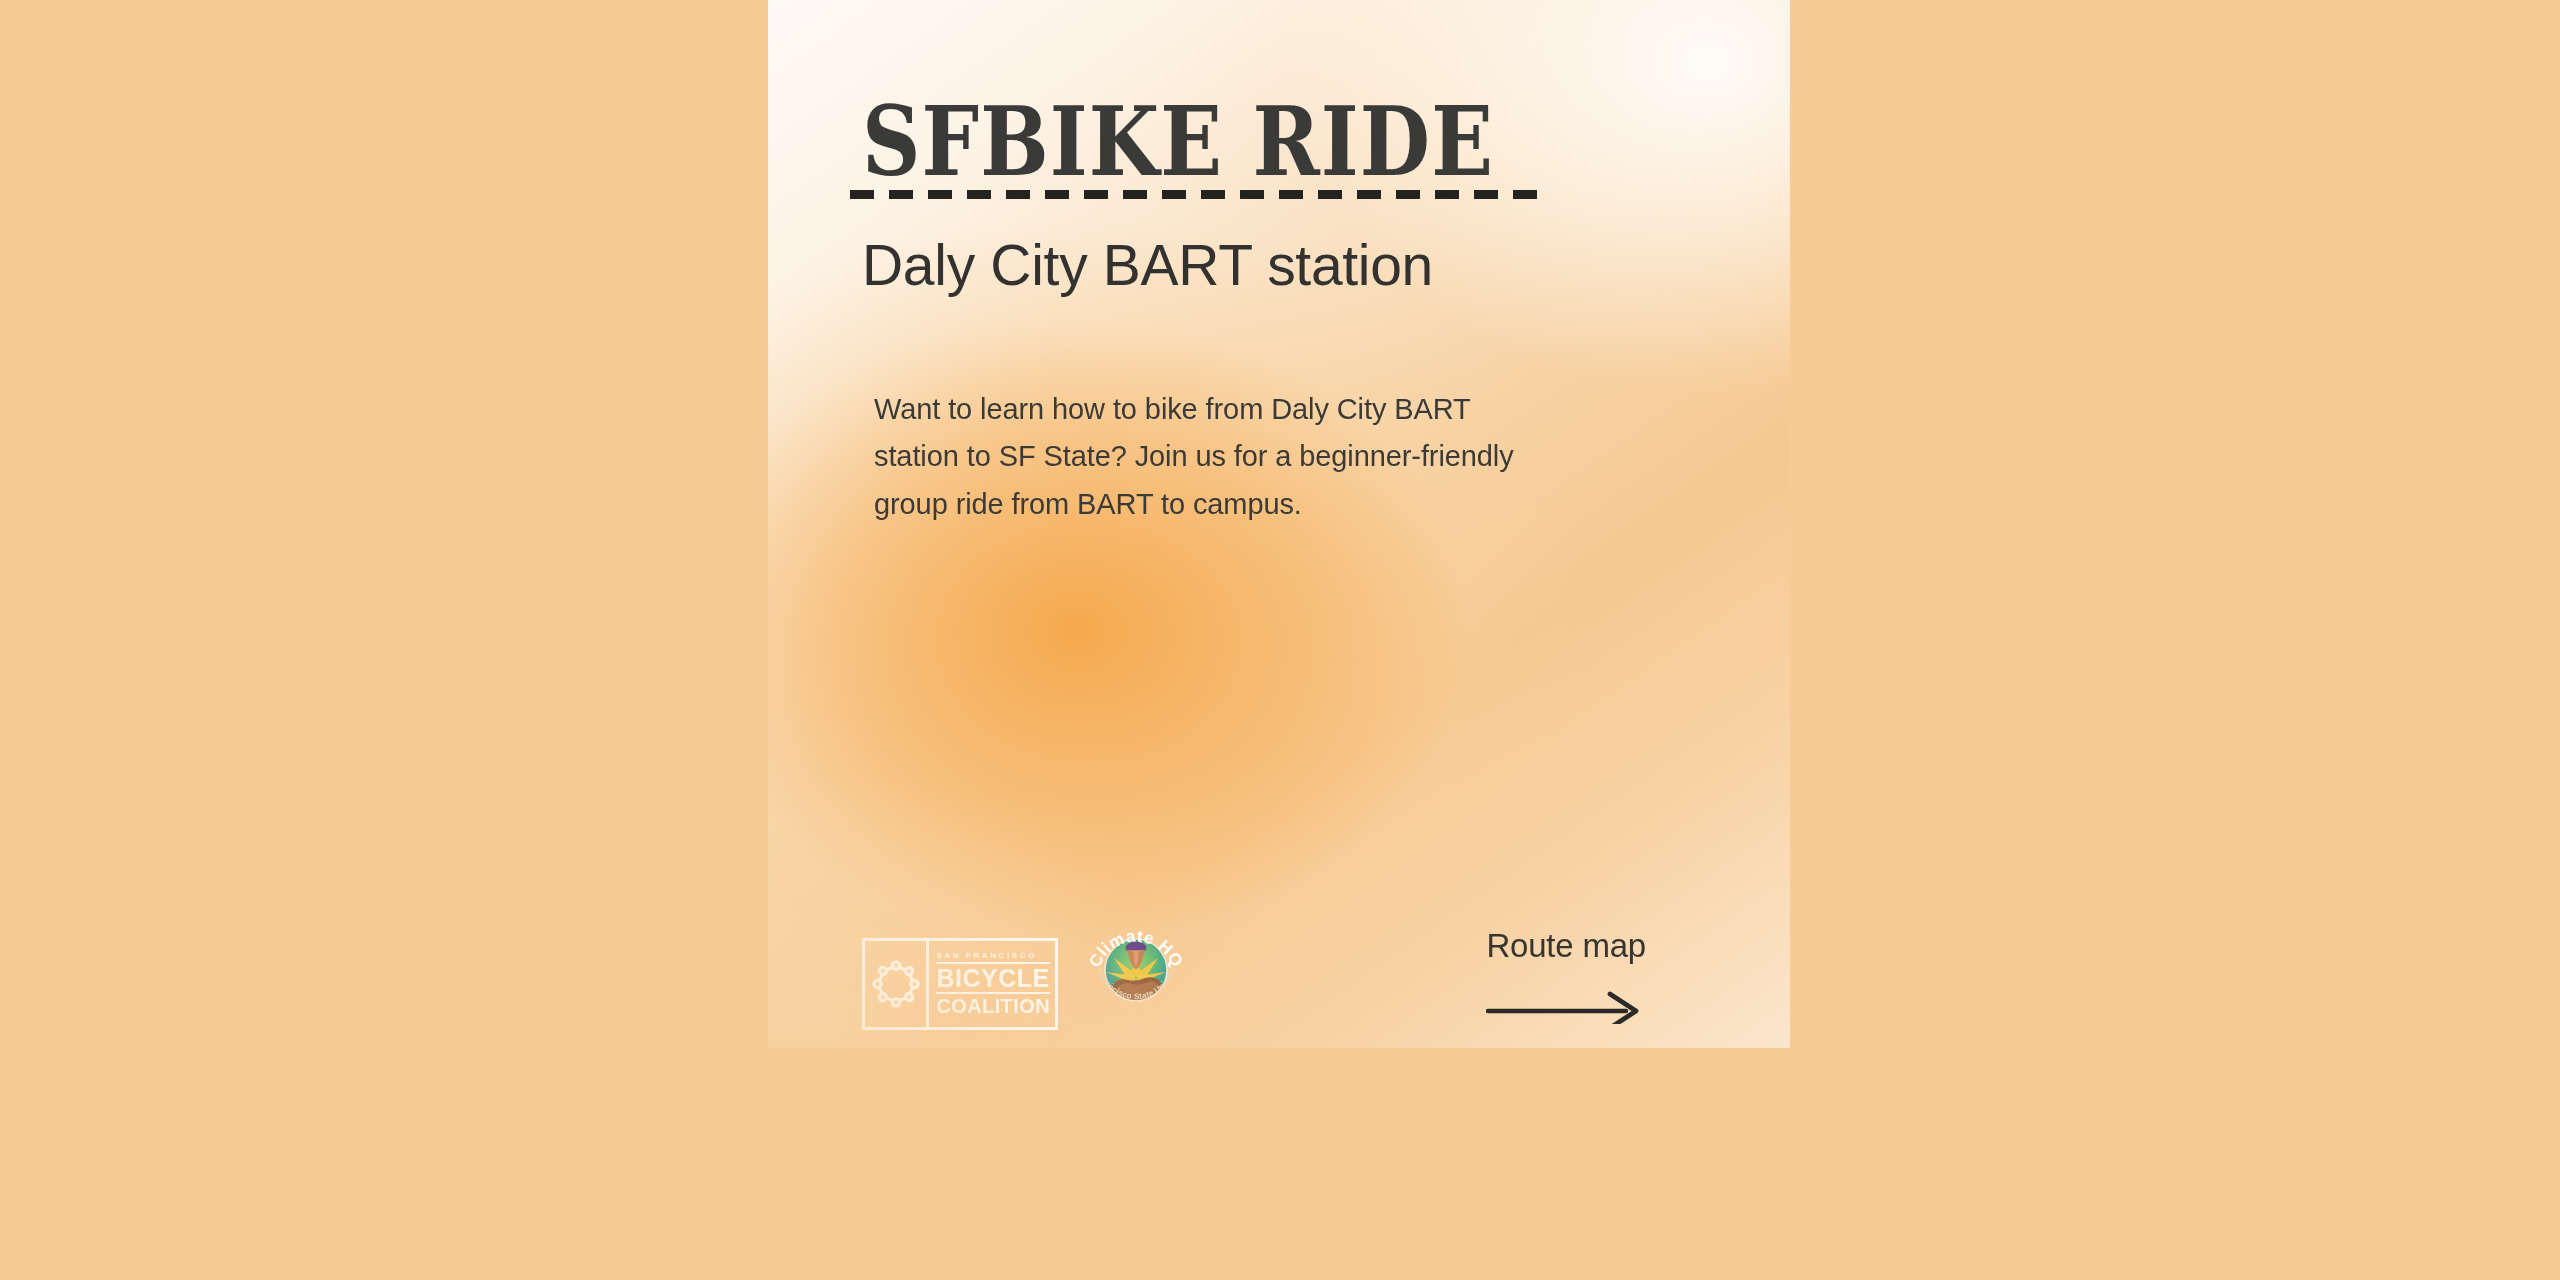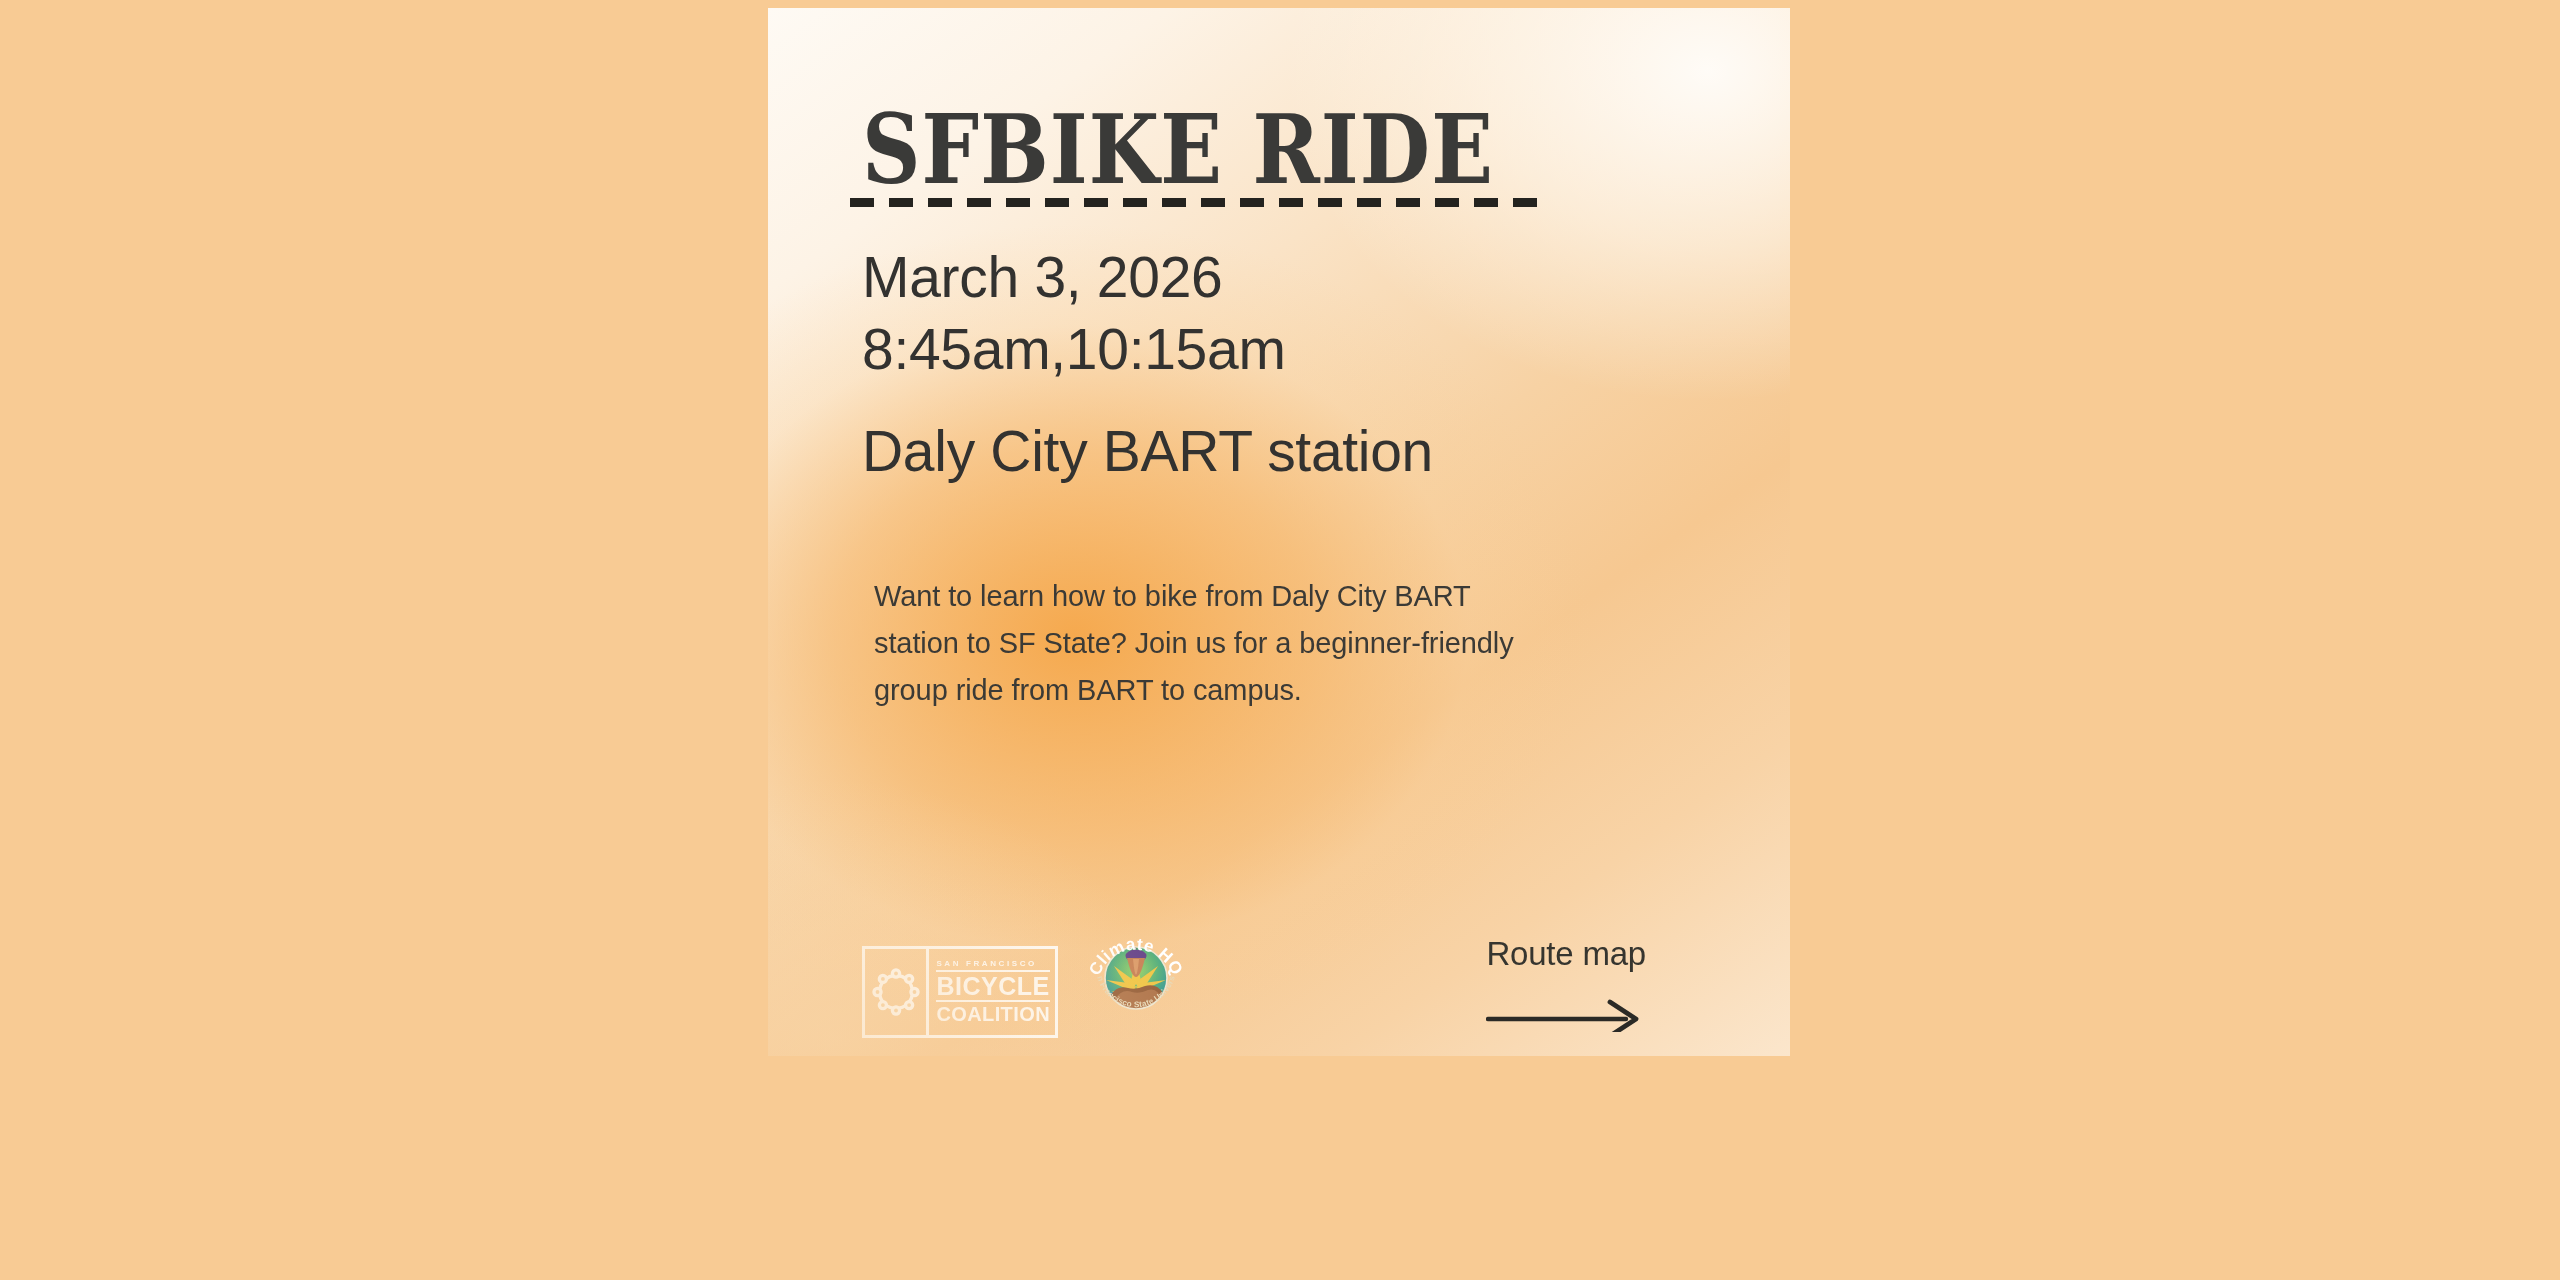--- a/index.html
+++ b/index.html
@@ -18,21 +18,21 @@
     position: relative;
     width: 2560px;
     height: 1280px;
     background: #F8CB94;
   }
 
   
   #poster {
     position: absolute;
     left: 768px;
-    top: 8px;
+    top: 0;
     width: 1022px;
     height: 1048px;
     overflow: hidden;
     background:
       radial-gradient(ellipse 62% 48% at 30% 60%,
             rgba(245,165,70,0.92) 0%,
             rgba(246,180,100,0.62) 38%,
             rgba(250,208,152,0.25) 62%,
             rgba(253,238,216,0.0) 82%),
       linear-gradient(145deg,
@@ -236,24 +236,20 @@
 <div id="stage">
 
   <div id="poster">
     <div id="content">
 
       <h1 class="title">SFBIKE RIDE</h1>
 
       <div class="dashed-rule"></div>
 
 
-      <div class="datetime-block">
-        <div class="dt-line">March 3, 2026</div>
-        <div class="dt-line">8:45am,10:15am</div>
-      </div>
 
       <div class="venue">Daly City BART station</div>
 
       <p class="body-copy">Want to learn how to bike from Daly City BART station to SF State? Join us for a beginner-friendly group ride from BART to campus.</p>
 
     </div>
 
     <div class="footer">
 
       <div class="logos">

